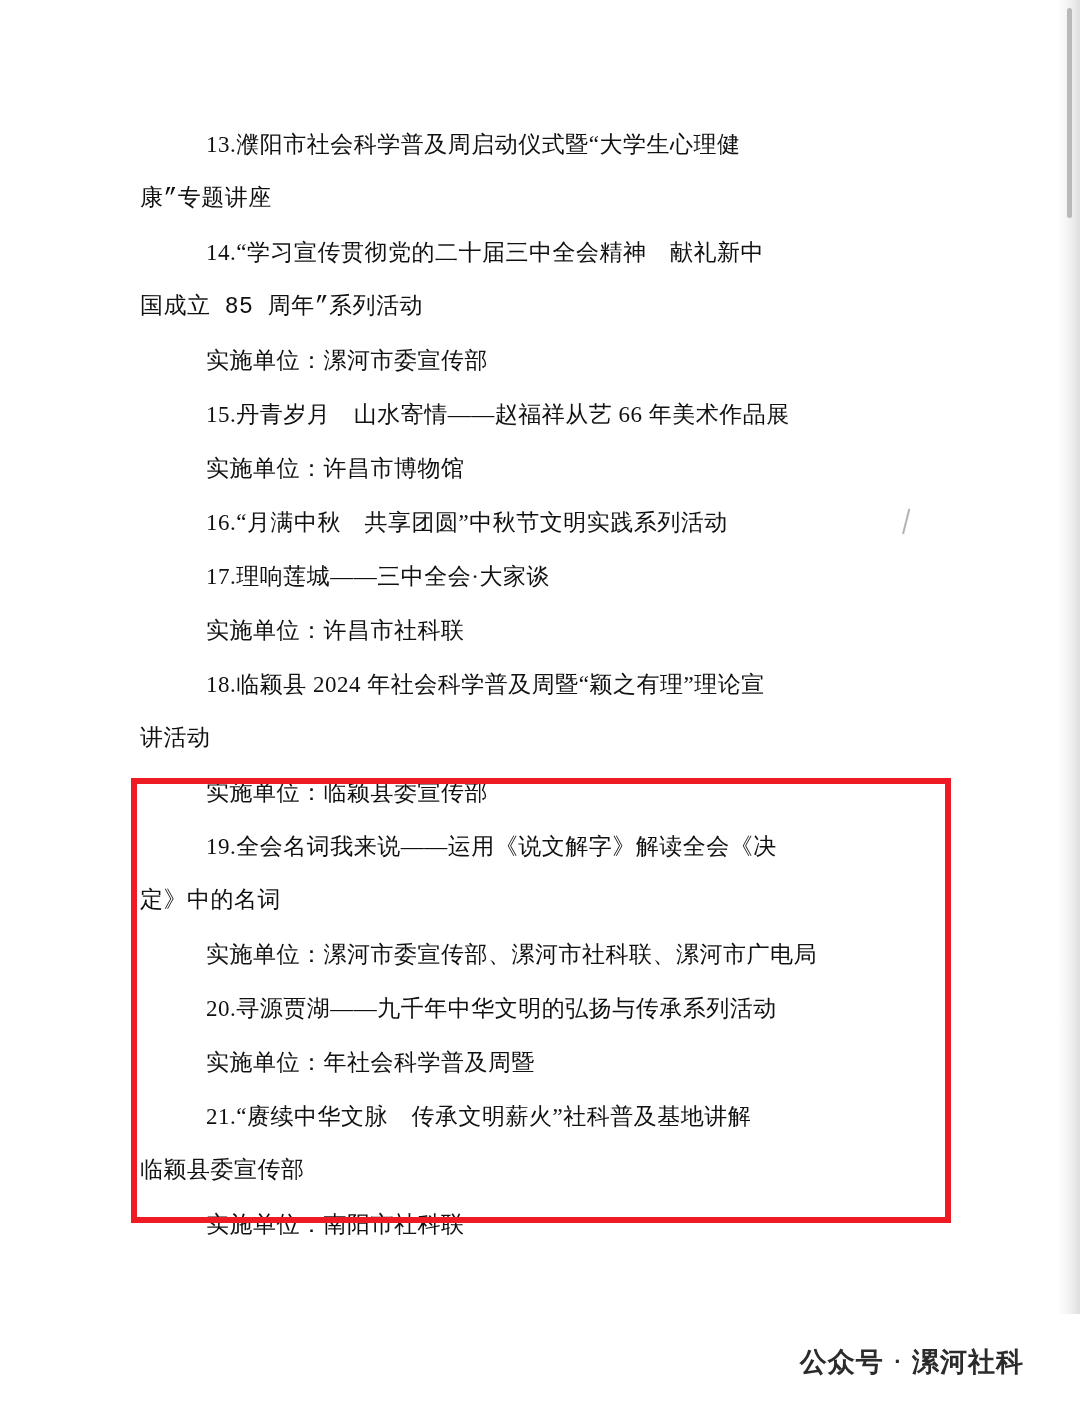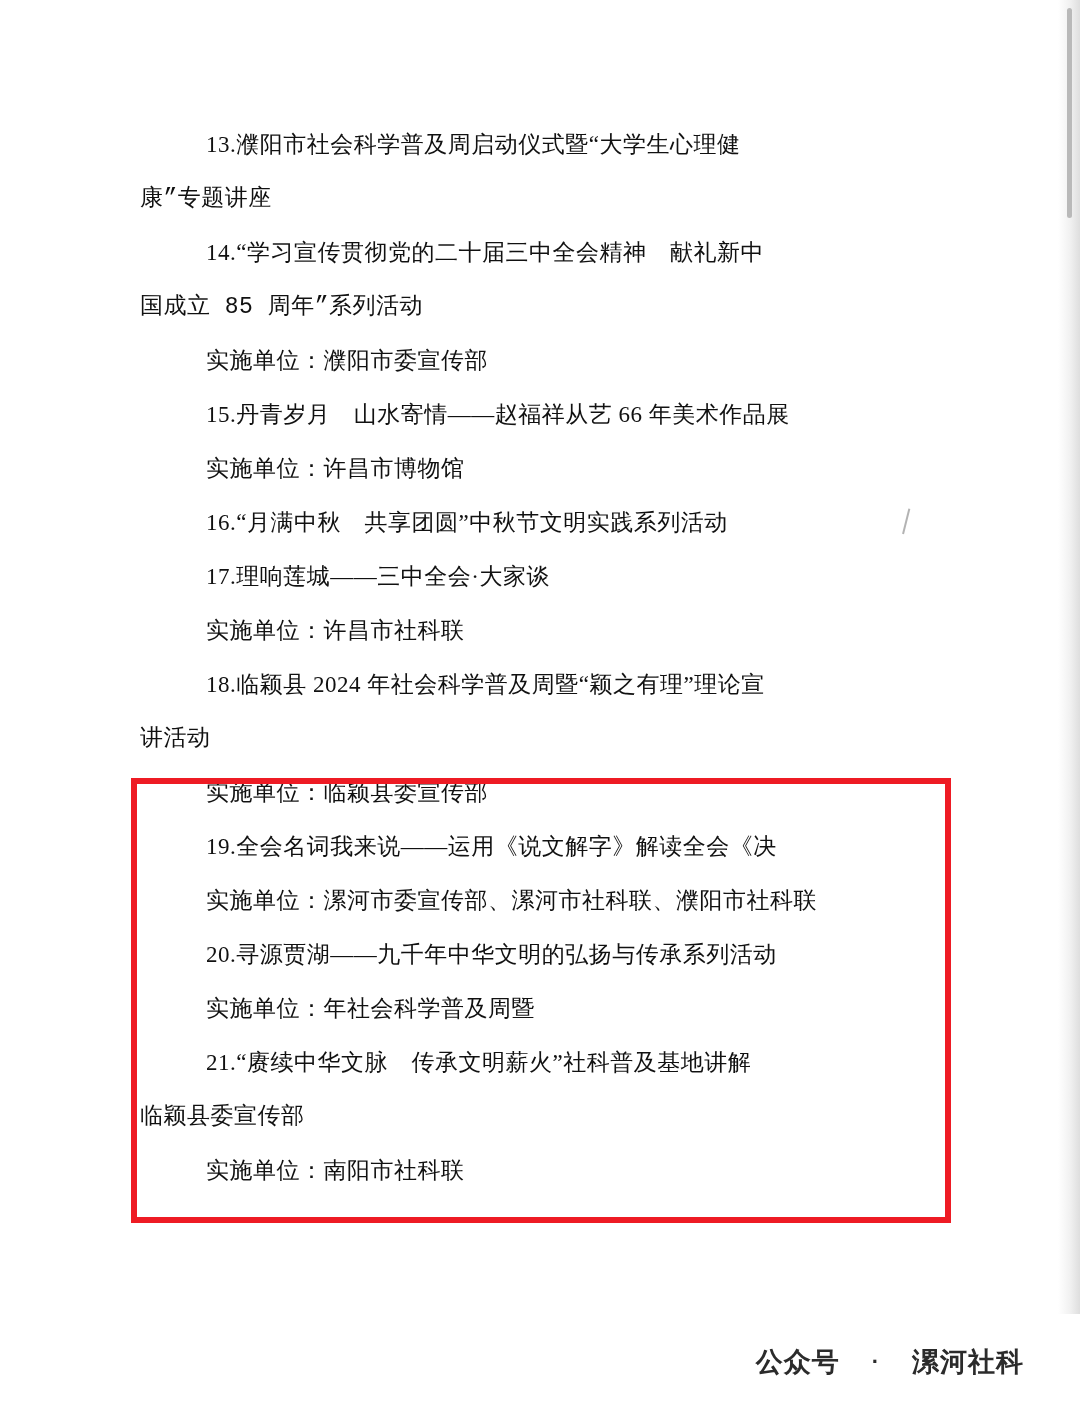--- a/index.html
+++ b/index.html
@@ -105,53 +105,54 @@
     background: #ffffff;
     display: flex;
     align-items: center;
     justify-content: flex-end;
     padding-right: 56px;
     box-sizing: border-box;
   }
   #watermark .wm-inner {
     display: flex;
     align-items: center;
-    gap: 32px;
-    font-family: Liberation Sans, sans-serif;
+    gap: 7px;
+    font-family: Liberation Mono, monospace;
     font-size: 27px;
     font-weight: bold;
     color: #2b2b2b;
     letter-spacing: 1px;
   }
   #watermark .wm-dot {
     color: #2b2b2b;
     font-size: 22px;
   }
 </style>
 </head>
 <body>
 
 <div id="page">
 
   <div id="doc">
     <div class="line indent">13.濮阳市社会科学普及周启动仪式暨“大学生心理健</div>
     <div class="line cont">康”专题讲座</div>
     <div class="line indent">14.“学习宣传贯彻党的二十届三中全会精神　献礼新中</div>
     <div class="line cont">国成立 85 周年”系列活动</div>
-    <div class="line sub">实施单位：濮阳市委宣传部</div>
+    <div class="line sub">实施单位：漯河市委宣传部</div>
     <div class="line indent">15.丹青岁月　山水寄情——赵福祥从艺 66 年美术作品展</div>
     <div class="line sub">实施单位：许昌市博物馆</div>
     <div class="line indent">16.“月满中秋　共享团圆”中秋节文明实践系列活动</div>
     <div class="line indent">17.理响莲城——三中全会·大家谈</div>
     <div class="line sub">实施单位：许昌市社科联</div>
     <div class="line indent">18.临颖县 2024 年社会科学普及周暨“颖之有理”理论宣</div>
     <div class="line cont">讲活动</div>
     <div class="line sub">实施单位：临颖县委宣传部</div>
     <div class="line indent">19.全会名词我来说——运用《说文解字》解读全会《决</div>
-    <div class="line sub">实施单位：漯河市委宣传部、漯河市社科联、濮阳市社科联</div>
+    <div class="line cont">定》中的名词</div>
+    <div class="line sub">实施单位：漯河市委宣传部、漯河市社科联、漯河市广电局</div>
     <div class="line indent">20.寻源贾湖——九千年中华文明的弘扬与传承系列活动</div>
     <div class="line sub">实施单位：年社会科学普及周暨</div>
     <div class="line indent">21.“赓续中华文脉　传承文明薪火”社科普及基地讲解</div>
     <div class="line cont">临颖县委宣传部</div>
     <div class="line sub">实施单位：南阳市社科联</div>
   </div>
 
   <div id="highlight-box"></div>
   <div id="stray-mark"></div>
 

